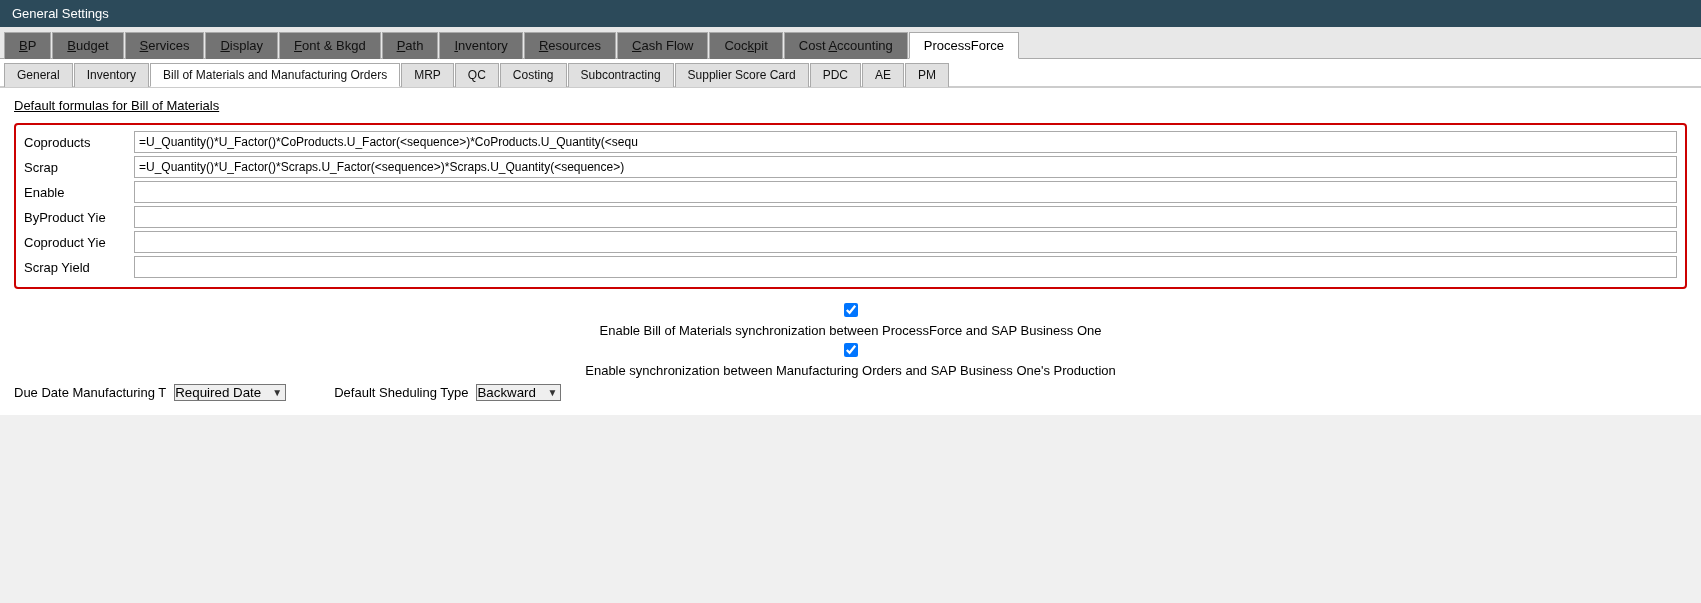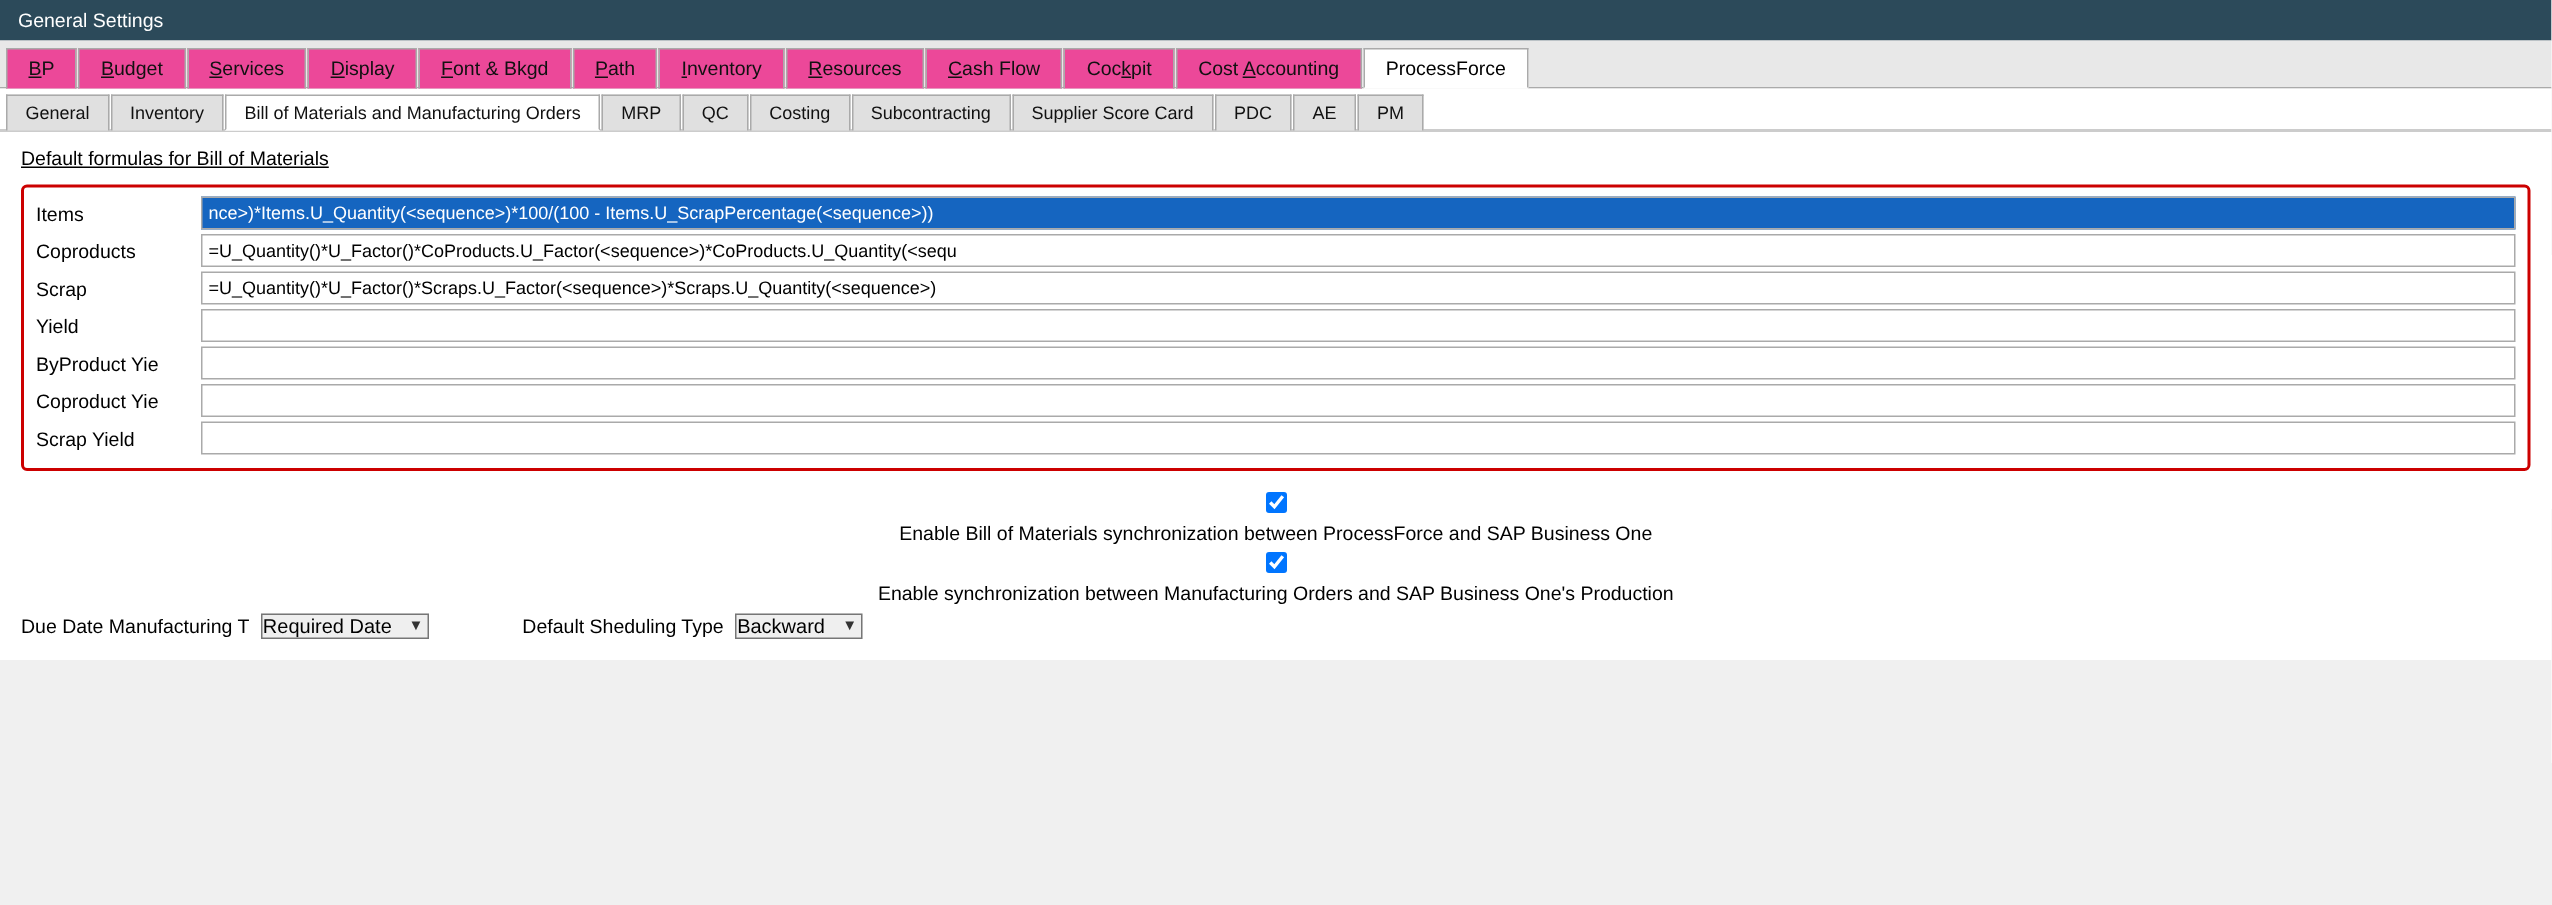--- a/index.html
+++ b/index.html
@@ -23,21 +23,21 @@
       background: #e8e8e8;
       border-bottom: 1px solid #aaa;
       display: flex;
       align-items: stretch;
       padding: 4px 4px 0 4px;
       gap: 1px;
     }
 
     .tab-top {
       padding: 5px 14px;
-      background: #ec4899;
+      background: #737373;
       border: 1px solid #aaa;
       border-bottom: none;
       cursor: pointer;
       font-size: 13px;
       color: #111;
       white-space: nowrap;
       text-decoration: none;
       position: relative;
       bottom: -1px;
     }
@@ -261,38 +261,34 @@
   <div class="tab-second">
     <span>PM</span>
   </div>
 </div>
 
 <div class="main-content">
   <div class="section-title">Default formulas for Bill of Materials</div>
 
   <div class="formulas-box">
 
-    <div class="formula-row">
-      <span class="formula-label">Items</span>
-      <input type="text" class="formula-input highlighted" value="nce&gt;)*Items.U_Quantity(&lt;sequence&gt;)*100/(100 - Items.U_ScrapPercentage(&lt;sequence&gt;))" style="background: rgb(21, 101, 192); color: white;">
-    </div>
 
     <div class="formula-row">
       <span class="formula-label">Coproducts</span>
       <input type="text" class="formula-input" value="=U_Quantity()*U_Factor()*CoProducts.U_Factor(&lt;sequence&gt;)*CoProducts.U_Quantity(&lt;sequ" style="">
     </div>
 
     <div class="formula-row">
       <span class="formula-label">Scrap</span>
       <input type="text" class="formula-input" value="=U_Quantity()*U_Factor()*Scraps.U_Factor(&lt;sequence&gt;)*Scraps.U_Quantity(&lt;sequence&gt;)" style="">
     </div>
 
 
     <div class="formula-row">
-      <span class="formula-label">Yield</span>
+      <span class="formula-label">Enable</span>
       <input type="text" class="formula-input" value="" style="">
     </div>
 
     <div class="formula-row">
       <span class="formula-label">ByProduct Yie</span>
       <input type="text" class="formula-input" value="" style="">
     </div>
 
     <div class="formula-row">
       <span class="formula-label">Coproduct Yie</span>
@@ -318,21 +314,21 @@
 
   <div class="bottom-row">
     <span class="field-label">Due Date Manufacturing T</span>
     <div class="dropdown-with-arrow">
       <select>
         <option>Required Date</option>
       </select>
       <span class="dropdown-arrow">▼</span>
     </div>
 
-    <span style="margin-left: 54px;" class="field-label">Default Sheduling Type</span>
+    <span style="margin-left: 40px;" class="field-label">Default Sheduling Type</span>
     <div class="dropdown-with-arrow">
       <select>
         <option>Backward</option>
         <option>Forward</option>
       </select>
       <span class="dropdown-arrow">▼</span>
     </div>
   </div>
 
 </div>

